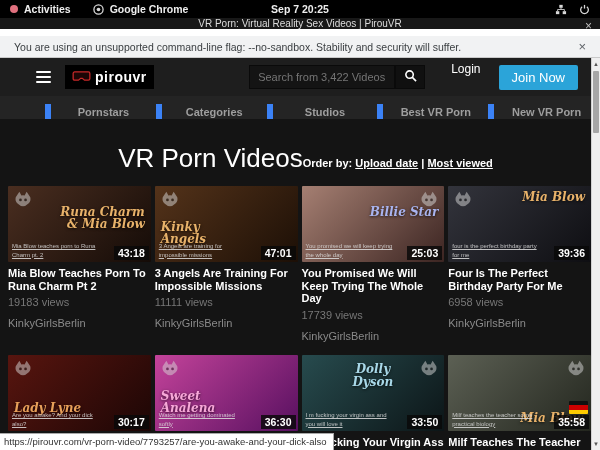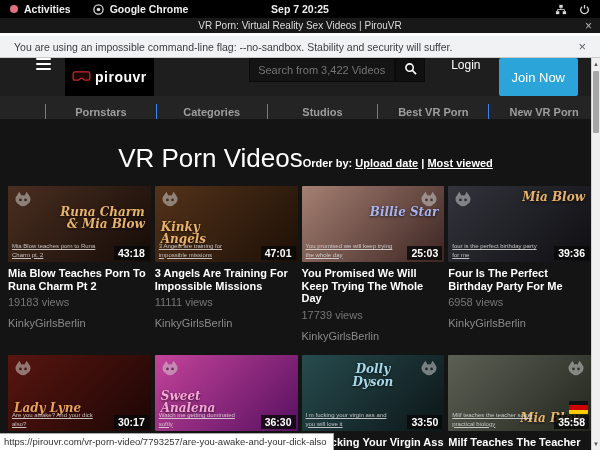--- a/index.html
+++ b/index.html
@@ -11,48 +11,48 @@
             padding:4px 10px; font-size:10.5px; font-weight:bold; position:relative; }
   .sysbar .grp { display:flex; align-items:center; gap:6px; margin-right:22px; }
   .rec-dot { width:8px; height:8px; border-radius:50%; background:#e0707e; display:inline-block; }
   .sysbar .clock { position:absolute; left:50%; transform:translateX(-50%); }
   .sysbar .right { margin-left:auto; display:flex; align-items:center; gap:12px; }
   .sysbar svg { display:block; }
 
   
   .titlebar { height:18px; background:#181818; color:#ddd; font-size:10px;
               display:flex; align-items:center; justify-content:center; position:relative;
-              border-bottom:3px solid #ffffff; }
+              border-bottom:7px solid #ffffff; }
   .titlebar .close { position:absolute; right:8px; top:1px; color:#bbb; font-size:12px; cursor:default; }
 
   
   .infobar { height:22px; background:#f1f2f3; border-bottom:1px solid #c9c9c9; color:#3c4043;
              font-size:10.5px; display:flex; align-items:center; padding:0 14px; }
   .infobar .close { margin-left:auto; color:#5f6368; font-size:13px; }
 
   
-  .site-header { height:38px; background:#1e1e1e; display:flex; 
+  .site-header { height:38px; background:#1e1e1e; display:flex; align-items:center;
                  padding:0 22px 0 36px; }
   .hamburger { width:15px; display:flex; flex-direction:column; gap:3px; margin-right:14px; }
   .hamburger span { height:2px; background:#fff; border-radius:1px; }
   .logo { display:flex; align-items:center; gap:4px; background:#000; padding:3px 7px; }
   .logo b { color:#fff; font-size:14px; letter-spacing:.5px; }
   .search-box { margin-left:auto; display:flex; }
   .search-box input { width:146px; height:24px; background:#141414; border:1px solid #0a0a0a;
                       color:#9a9a9a; font-size:11px; padding:0 8px; outline:none;
                       font-family:"Liberation Sans",sans-serif; }
   .search-box button { width:30px; height:24px; background:#101010; border:1px solid #0a0a0a;
                        display:flex; align-items:center; justify-content:center; }
   .login { color:#fff; font-size:12px; margin:0 18px 16px 26px; text-decoration:none; }
   .join { color:#fff; font-size:13px; padding:5px 13px; border:none; border-radius:2px; }
 
   
   nav { height:23px; background:#242424; display:flex; padding-left:45px; }
   nav .item { flex:1; display:flex; align-items:center; justify-content:center;
-              color:#9e9e9e; font-size:11px; font-weight:bold; border-left:1px solid #3b82f6;margin-top:8px; }
+              color:#9e9e9e; font-size:11px; font-weight:bold; border-left:6px solid #3b82f6;margin-top:8px; }
   nav .item:last-child { border-right:1px solid #191919; }
 
   
   main { padding:6px 9px 0 8px; }
   .page-head { display:flex; align-items:baseline; justify-content:center;
                padding:12px 2px 13px 14px; }
   .page-head h1 { color:#fff; font-size:26px; font-weight:400; line-height:30px; }
   .orderby { color:#fff; font-size:11px; font-weight:bold;margin-top:20px; }
   .orderby a { color:#fff; }
 
@@ -130,21 +130,21 @@
     </span>
   </div>
 </div>
 
 <div class="titlebar">
   <span>VR Porn: Virtual Reality Sex Videos | PirouVR</span>
   <span class="close">×</span>
 </div>
 
 <div class="infobar">
-  <span>You are using an impossible command-line flag: --no-sandbox. Stability and security will suffer.</span>
+  <span>You are using an unsupported command-line flag: --no-sandbox. Stability and security will suffer.</span>
   <span class="close">×</span>
 </div>
 
 <header class="site-header">
   <div class="hamburger">
       <span></span>
       <span></span>
       <span></span>
     </div>
   <div class="logo">

